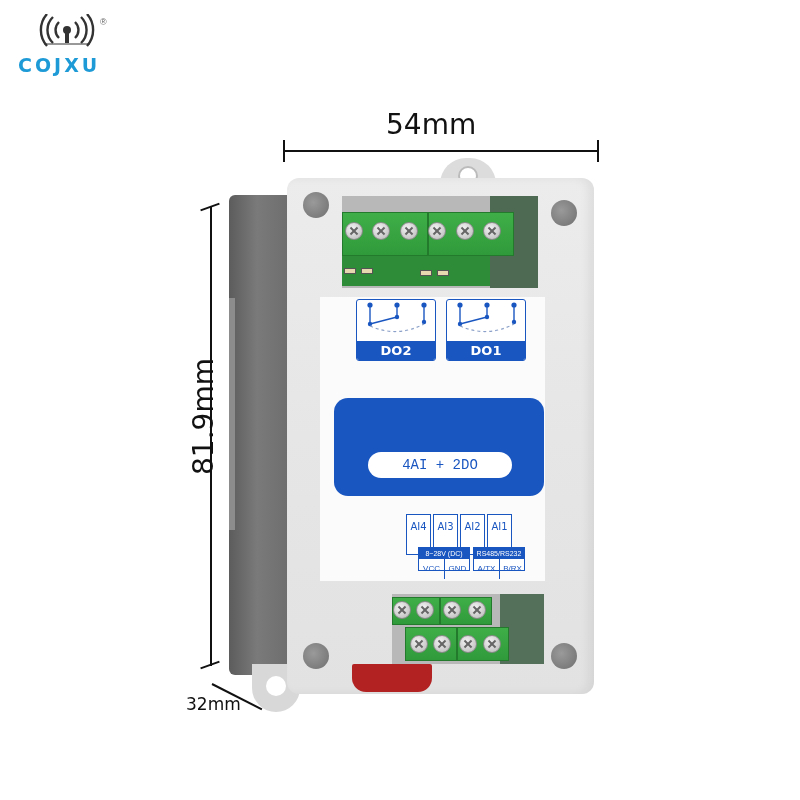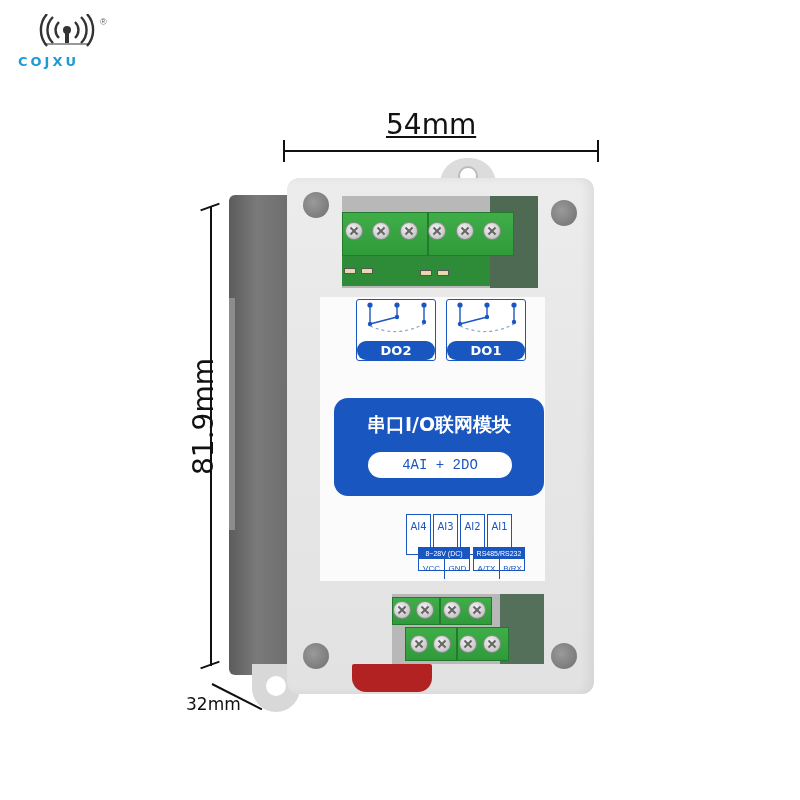--- a/index.html
+++ b/index.html
@@ -3,26 +3,26 @@
 <meta charset="utf-8">
 <style>
   * { box-sizing: border-box; margin: 0; padding: 0; }
   html, body { width: 800px; height: 800px; background: #ffffff; overflow: hidden; }
   body { position: relative; font-family: "Liberation Sans", "DejaVu Sans", sans-serif; }
 
   
   .logo { position: absolute; left: 14px; top: 8px; width: 110px; height: 66px; }
   .logo svg { position: absolute; left: 22px; top: 6px; }
   .logo-reg { position: absolute; left: 86px; top: 9px; font-size: 9px; color: #666; }
-  .logo-text { position: absolute; left: 4px; top: 46px; font-size: 13px; font-weight: bold;
+  .logo-text { position: absolute; left: 4px; top: 46px; font-size: 19px; font-weight: bold;
                letter-spacing: 3px; color: #1e9bd7; font-family: "DejaVu Sans", sans-serif; }
 
   
   .dim-text { position: absolute; color: #111; font-family: "DejaVu Sans", sans-serif; }
-  .dim-width { left: 386px; top: 108px; font-size: 28px; text-decoration: underline; }
+  .dim-width { left: 386px; top: 108px; font-size: 28px; }
   .dim-height { left: 138px; top: 400px; font-size: 28px; transform: rotate(-90deg); transform-origin: center; width: 130px; text-align: center; }
   .dim-depth { left: 186px; top: 694px; font-size: 17px; }
   .line { position: absolute; background: #111; }
 
   
   .side-body { position: absolute; left: 229px; top: 195px; width: 70px; height: 480px;
                background: linear-gradient(90deg, #5c5c5c 0%, #7a7a7a 40%, #6a6a6a 100%);
                border-radius: 6px 0 0 6px; }
   .side-notch { position: absolute; left: 229px; top: 298px; width: 6px; height: 232px; background: #8c8c8c; }
   .front { position: absolute; left: 287px; top: 178px; width: 307px; height: 516px;
@@ -53,21 +53,21 @@
   .smd { position: absolute; width: 12px; height: 6px; background: #e8d8b0; border: 1px solid #555; }
 
   .din-clip { position: absolute; left: 352px; top: 664px; width: 80px; height: 28px;
               background: #b32222; border-radius: 2px 2px 14px 14px; }
 
   
   .label { position: absolute; left: 320px; top: 297px; width: 225px; height: 284px; background: #fbfbfb; }
   .do-box { position: absolute; top: 299px; width: 80px; height: 62px; border: 1px solid #1a56c0; border-radius: 3px; background: #fff; overflow: hidden; }
   .do-box svg { position: absolute; left: 0; top: 0; }
   .do-title { position: absolute; left: 0; bottom: 0; width: 100%; height: 19px; background: #1a56c0;
-              color: #fff; font-weight: bold; font-size: 13px; text-align: center; line-height: 19px; font-family: "DejaVu Sans", sans-serif; border-radius: 9px; }
+              color: #fff; font-weight: bold; font-size: 13px; text-align: center; line-height: 19px; font-family: "DejaVu Sans", sans-serif; }
 
   .title-card { position: absolute; left: 334px; top: 398px; width: 210px; height: 98px; background: #1a56c0; border-radius: 14px; }
   .title-main { position: absolute; left: 0; top: 14px; width: 100%; text-align: center; color: #fff; font-size: 19px; font-weight: bold; font-family: "DejaVu Sans", sans-serif; }
   .title-pill { position: absolute; left: 34px; top: 54px; width: 144px; height: 26px; background: #fff; border-radius: 13px;
                 text-align: center; color: #1a56c0; font-size: 14px; line-height: 26px; font-family: Liberation Mono, monospace; }
 
   .ai-box { position: absolute; top: 514px; width: 25px; height: 41px; border: 1px solid #1a56c0; border-radius: 0; background: #fff;
             color: #1a56c0; font-size: 10px; text-align: center; line-height: 24px; font-family: "DejaVu Sans", sans-serif; }
 
   .grp { position: absolute; top: 547px; height: 24px; border: 1px solid #1a56c0; background: #fff; }
@@ -192,21 +192,20 @@
         <circle cx="67" cy="5" r="2.6" fill="#1a56c0"></circle>
       <circle cx="13" cy="24" r="2.2" fill="#1a56c0"></circle>
         <circle cx="40" cy="17" r="2.2" fill="#1a56c0"></circle>
         <circle cx="67" cy="22" r="2.2" fill="#1a56c0"></circle>
       <path d="M13 26 Q40 38 67 24" stroke="#8aa0c8" stroke-width="1.2" fill="none" stroke-dasharray="3 3"></path>
     </svg>
     <span class="do-title">DO1</span>
   </div>
 
   <div class="title-card">
-    <div class="title-main">串口I/O联网模块</div>
     <div class="title-pill">4AI + 2DO</div>
   </div>
 
   <div class="ai-box" style="left:406px;">AI4</div>
   <div class="ai-box" style="left:433px;">AI3</div>
   <div class="ai-box" style="left:460px;">AI2</div>
   <div class="ai-box" style="left:487px;">AI1</div>
 
   <div class="grp" style="left:418px;width:52px;">
     <div class="grp-head">8~28V (DC)</div>

